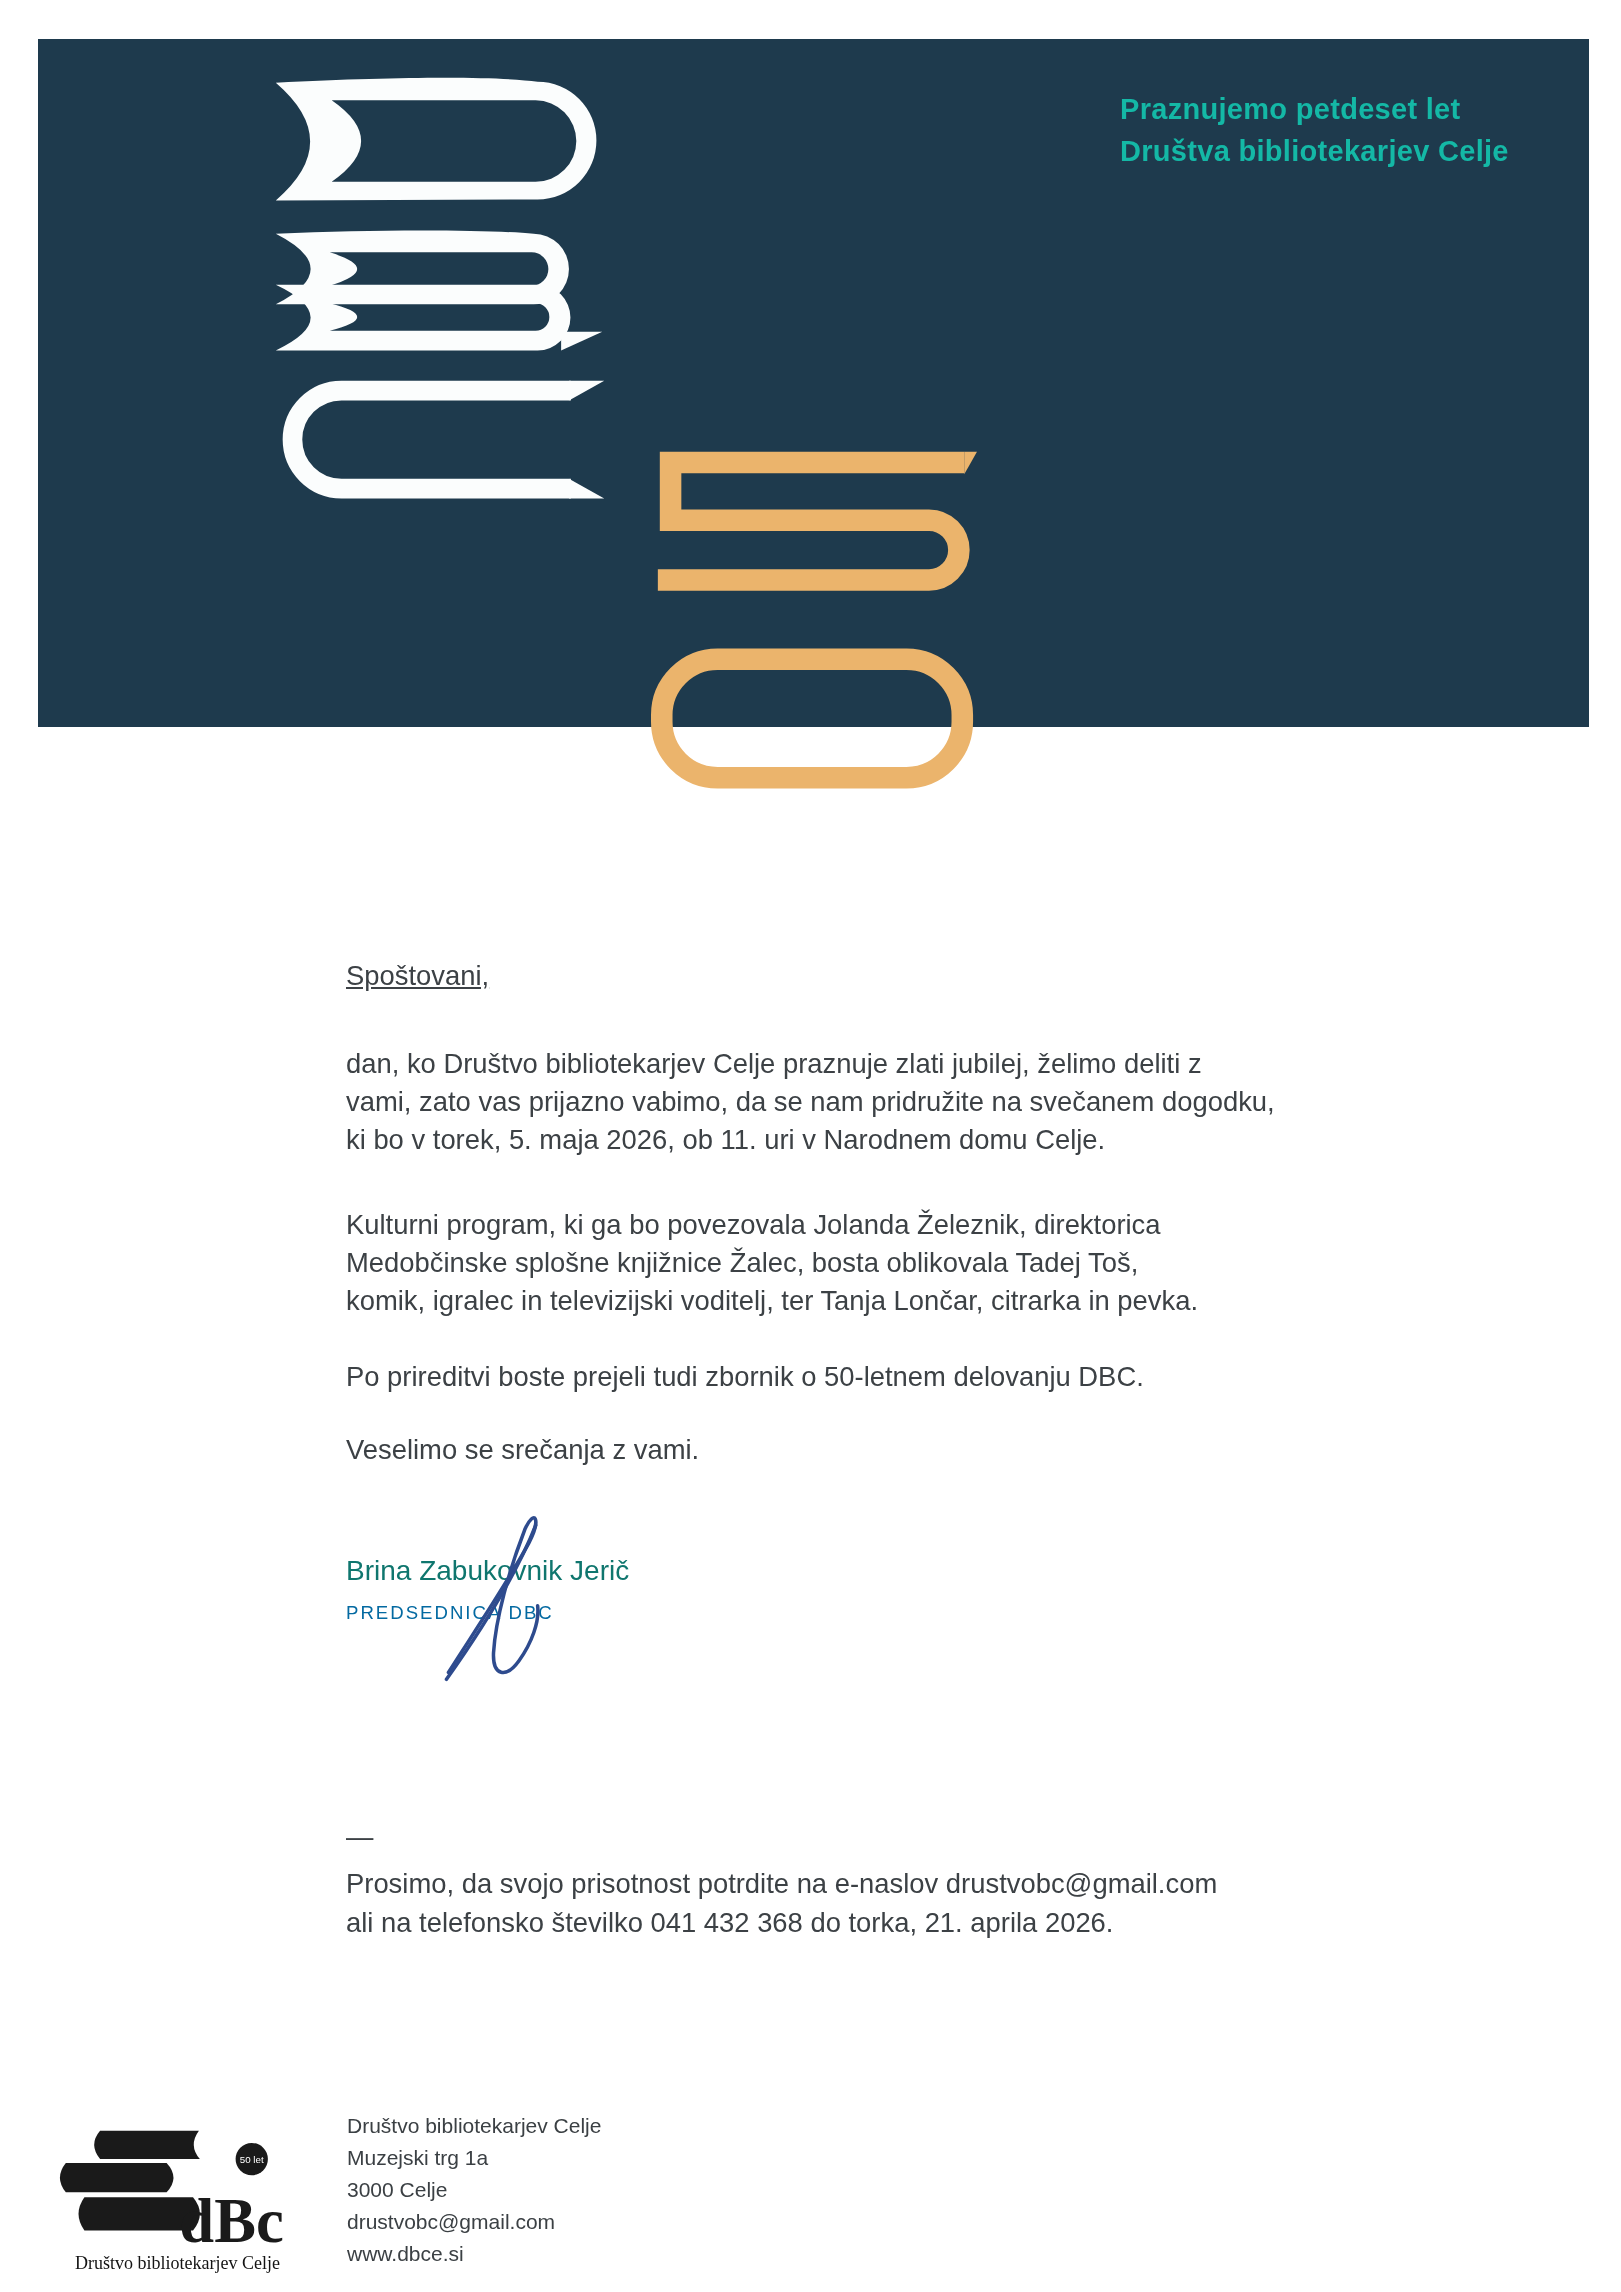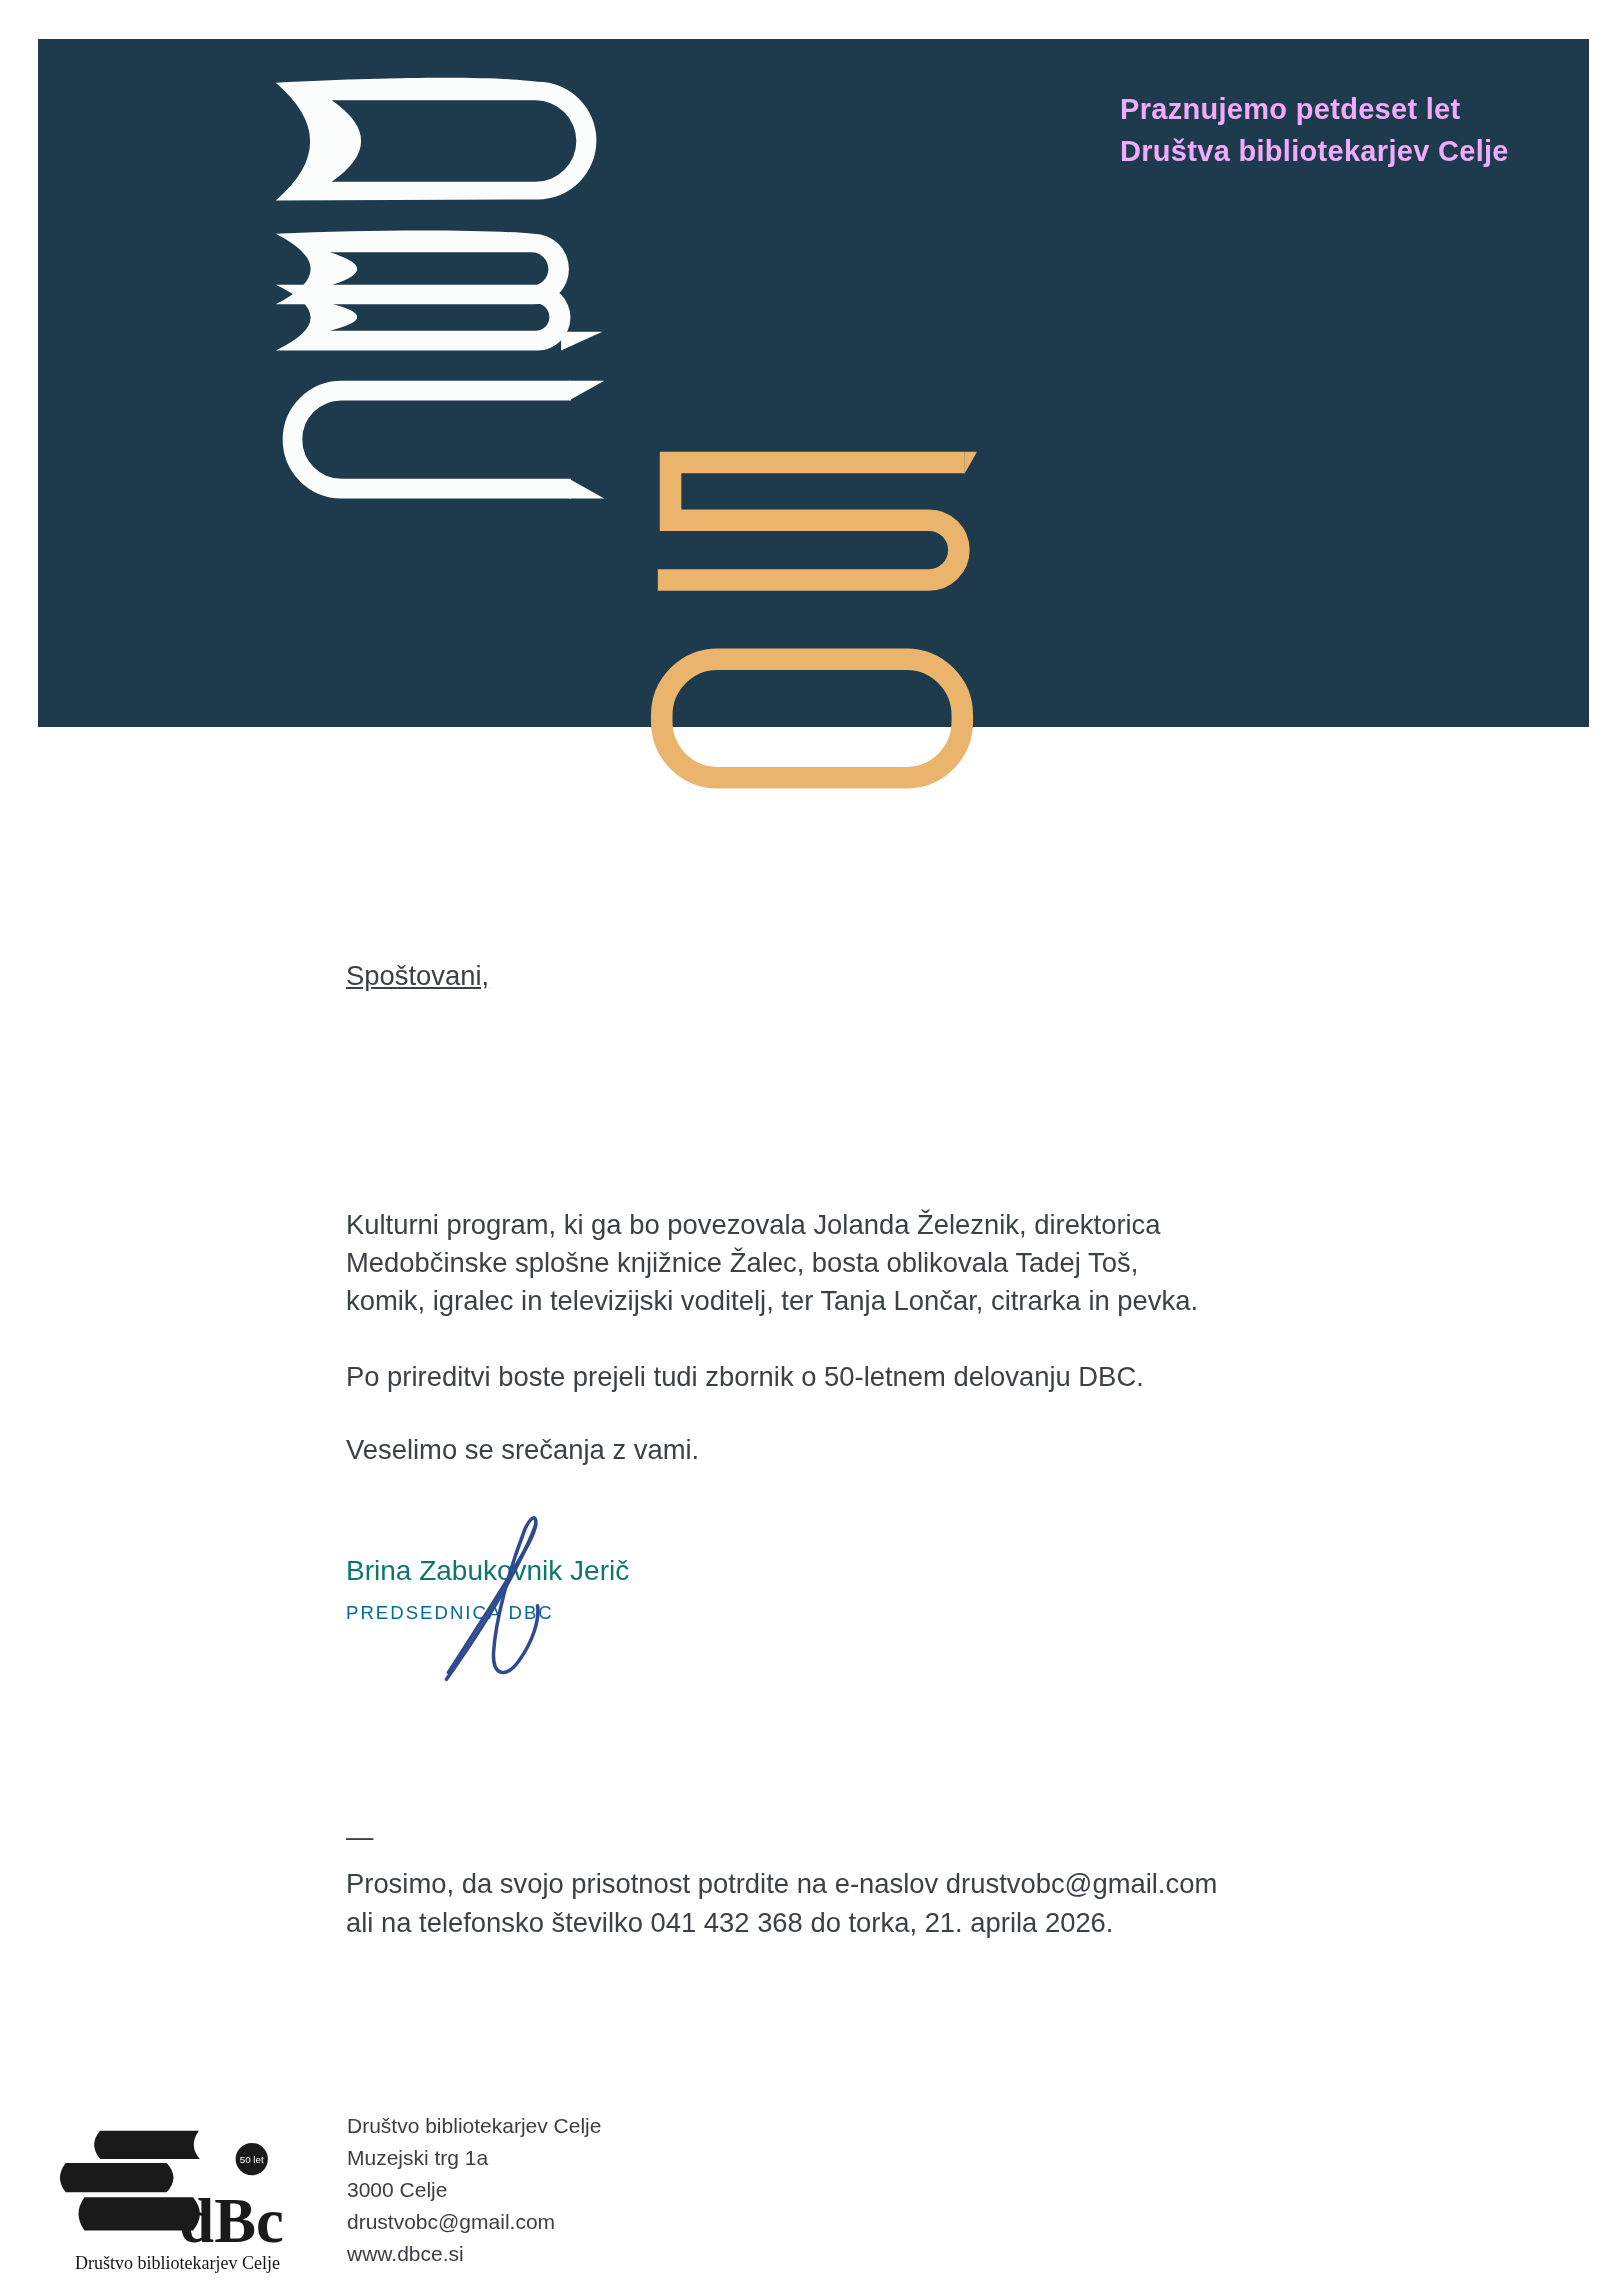--- a/index.html
+++ b/index.html
@@ -13,21 +13,21 @@
   }
   .abs{position:absolute;}
   
   .banner{
     left:38px;top:39px;width:1551px;height:688px;
     background:#1E3A4D;
   }
   .tagline{
     left:1120px;top:88px;
     font-size:29px;font-weight:700;line-height:42px;
-    color:#f0abfc;letter-spacing:0.3px;white-space:nowrap;
+    color:#14b8a6;letter-spacing:0.3px;white-space:nowrap;
   }
   .event-block{
     left:1025px;top:446px;
     font-family:"Liberation Serif", serif;
     font-size:47px;line-height:70px;letter-spacing:1.5px;
     color:#E4EBEF;white-space:nowrap;font-weight:400;
   }
   
   .body-text{
     left:346px;
@@ -87,20 +87,25 @@
   <svg class="abs" style="left:637px;top:436px;" width="353" height="372" viewBox="650 445 360 380" aria-hidden="true">
     <g fill="none" stroke="#EBB46C" stroke-width="22" stroke-linejoin="miter">
       <path d="M 984 472 L 684 472 L 684 531 L 948 531 A 30.5 30.5 0 0 1 948 592 L 671 592"></path>
       <rect x="675" y="673" width="307" height="121" rx="57"></rect>
     </g>
     <path d="M 984 461 L 997 461 L 984 484 Z" fill="#EBB46C"></path>
   </svg>
 
   <div class="abs body-text" style="top:957px;text-decoration:underline;">Spoštovani,</div>
 
+  <div class="abs body-text" style="top:1045px;">
+    <div>dan, ko Društvo bibliotekarjev Celje praznuje zlati jubilej, želimo deliti z</div>
+    <div>vami, zato vas prijazno vabimo, da se nam pridružite na svečanem dogodku,</div>
+    <div>ki bo v torek, 5. maja 2026, ob 11. uri v Narodnem domu Celje.</div>
+  </div>
 
   <div class="abs body-text" style="top:1206px;">
     <div>Kulturni program, ki ga bo povezovala Jolanda Železnik, direktorica</div>
     <div>Medobčinske splošne knjižnice Žalec, bosta oblikovala Tadej Toš,</div>
     <div>komik, igralec in televizijski voditelj, ter Tanja Lončar, citrarka in pevka.</div>
   </div>
 
   <div class="abs body-text" style="top:1358px;">Po prireditvi boste prejeli tudi zbornik o 50-letnem delovanju DBC.</div>
 
   <div class="abs body-text" style="top:1431px;">Veselimo se srečanja z vami.</div>

